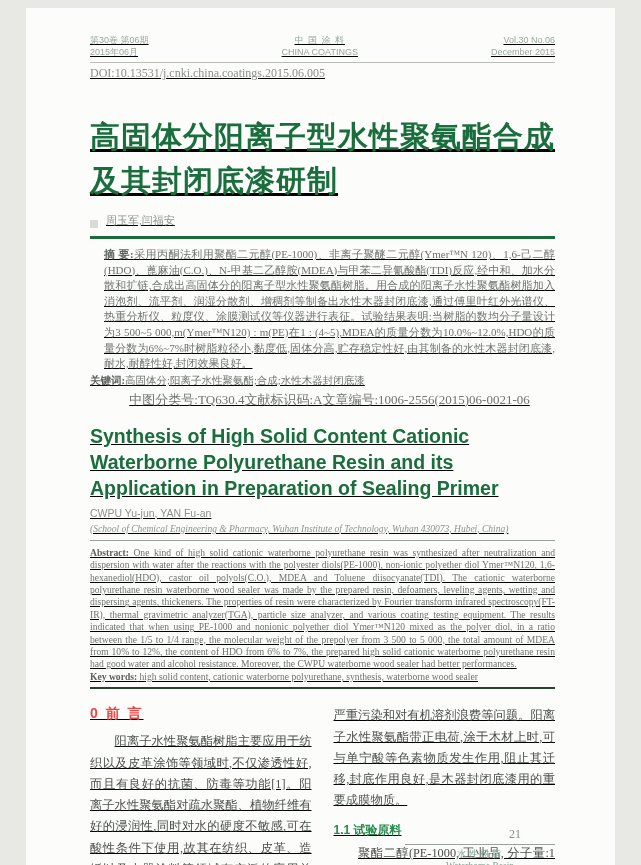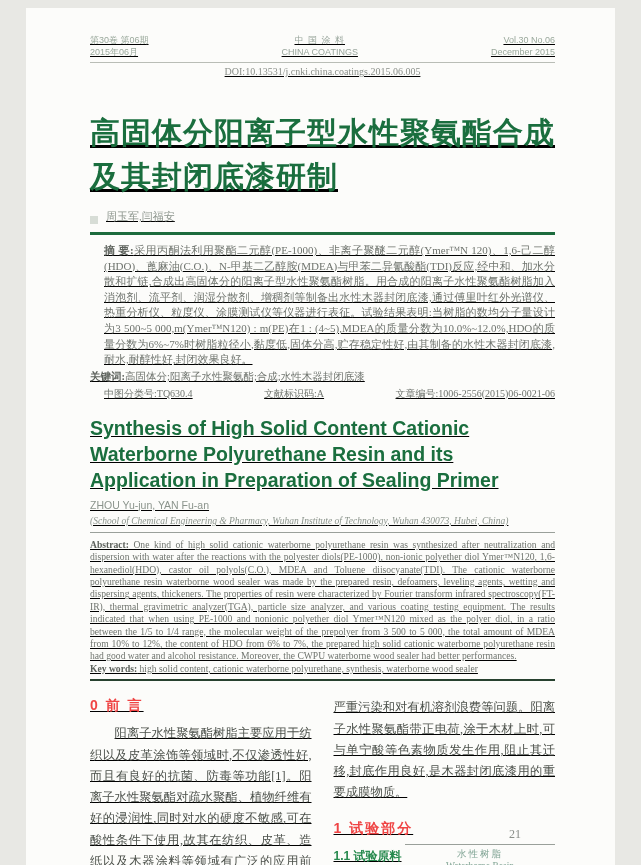--- a/index.html
+++ b/index.html
@@ -12,35 +12,35 @@
   }
   
   .jheader{display:flex;justify-content:space-between;align-items:flex-end;
     font-size:9px;line-height:12px;color:#9aa99c;
     border-bottom:1px solid #b9bdb6;padding-bottom:4px;}
   .jheader .col{font-family:"Liberation Sans",sans-serif;}
   .jheader .left{text-align:left;}
   .jheader .center{text-align:center;color:#98a59b;letter-spacing:1px;}
   .jheader .center .en{letter-spacing:0;}
   .jheader .right{text-align:right;}
-  .doi{font-size:10px;color:#8a8f89;margin-top:3px;font-family:"Liberation Serif",serif;text-align:center;}
+  .doi{font-size:12px;color:#8a8f89;margin-top:3px;font-family:"Liberation Serif",serif;}
   
   .title-cn{margin-top:34px;font-family:"Liberation Sans","DejaVu Sans",sans-serif;
     font-weight:bold;font-size:30px;line-height:44px;color:#1a6e3e;letter-spacing:1px;}
   .authors-row{margin-top:10px;display:flex;align-items:flex-end;font-size:11px;color:#8b948c;}
   .author-marker{width:8px;height:8px;background:#d7ddd6;margin-right:8px;display:inline-block;}
   .affil-cn{font-size:9.5px;color:#8b948c;margin-top:3px;padding-left:16px;}
   .green-rule{height:3px;background:#1c6b3d;margin-top:8px;}
   
   .abstract-cn{margin-top:8px;font-size:11px;line-height:15.6px;color:#6f746e;
     text-align:justify;padding-left:14px;}
   .abstract-cn .lbl{font-weight:bold;color:#5d625c;}
   .keywords-cn{font-size:10.5px;color:#6f746e;margin-top:2px;}
   .keywords-cn .lbl{font-weight:bold;color:#5d625c;}
-  .meta-row{display:flex;justify-content:space-between;font-size:10px;
+  .meta-row{display:flex;justify-content:center;font-size:13px;
     color:#6f746e;margin-top:3px;padding-left:14px;}
   
   .title-en{margin-top:14px;font-family:"Liberation Sans","DejaVu Sans",sans-serif;
     font-weight:bold;font-size:19.5px;line-height:26px;color:#1a6e3e;}
   .authors-en{margin-top:6px;font-size:10.5px;color:#8b948c;font-family:"Liberation Sans",sans-serif;}
   .affil-en{margin-top:5px;font-size:9.5px;color:#8b948c;font-style:italic;
     border-bottom:1px solid #9aa09a;padding-bottom:6px;}
   
   .abstract-en{margin-top:6px;font-size:9.6px;line-height:12.4px;color:#6f746e;text-align:justify;}
   .abstract-en .lbl{font-weight:bold;color:#5d625c;}
@@ -100,39 +100,38 @@
   <p class="keywords-cn" style="margin:2px 0 0 0;">
     <span class="lbl">关键词:</span><span>高固体分;阳离子水性聚氨酯;合成;水性木器封闭底漆</span>
   </p>
   <div class="meta-row">
     <span>中图分类号:TQ630.4</span>
     <span>文献标识码:A</span>
     <span>文章编号:1006-2556(2015)06-0021-06</span>
   </div>
 
   <h2 class="title-en" style="margin-bottom:0;">Synthesis of High Solid  Content Cationic Waterborne Polyurethane Resin and its Application in Preparation of Sealing Primer</h2>
-  <div class="authors-en">ZHOU Yu-jun, YAN Fu-an</div>
+  <div class="authors-en">CWPU Yu-jun, YAN Fu-an</div>
   <div class="affil-en">(School of Chemical Engineering &amp; Pharmacy, Wuhan Institute of Technology, Wuhan 430073, Hubei, China)</div>
 
   <p class="abstract-en" style="margin:6px 0 0 0;">
     <span class="lbl">Abstract:</span><span> One kind of high solid cationic waterborne polyurethane resin was synthesized after neutralization and dispersion with water after the reactions with the polyester diols(PE-1000), non-ionic polyether diol Ymer™N120, 1,6-hexanediol(HDO), castor oil polyols(C.O.), MDEA and Toluene diisocyanate(TDI). The cationic waterborne polyurethane resin waterborne wood sealer was made by the prepared resin, defoamers, leveling agents, wetting and dispersing agents, thickeners. The properties of resin were characterized by Fourier transform infrared spectroscopy(FT-IR), thermal gravimetric analyzer(TGA), particle size analyzer, and various coating testing equipment. The results indicated that when using PE-1000 and nonionic polyether diol Ymer™N120 mixed as the polyer diol, in a ratio between the 1/5 to 1/4 range, the molecular weight of the prepolyer from 3 500 to 5 000, the total amount of MDEA from 10% to 12%, the content of HDO from 6% to 7%, the prepared high solid cationic waterborne polyurethane resin had good water and alcohol resistance. Moreover, the CWPU waterborne wood sealer had better performances.</span>
   </p>
   <p class="keywords-en" style="margin:0;">
     <span class="lbl">Key words:</span><span> high solid content, cationic waterborne polyurethane, synthesis, waterborne wood sealer</span>
   </p>
   <div class="dark-rule"></div>
 
   <div class="columns">
     <div class="colm">
       <h3 class="sec-h1">0  前  言</h3>
       <p class="body-p indent">阳离子水性聚氨酯树脂主要应用于纺织以及皮革涂饰等领域时,不仅渗透性好,而且有良好的抗菌、防毒等功能[1]。阳离子水性聚氨酯对疏水聚酯、植物纤维有好的浸润性,同时对水的硬度不敏感,可在酸性条件下使用,故其在纺织、皮革、造纸以及木器涂料等领域有广泛的应用前景。目前,在木器涂料应用方面,市场上木器涂料大多还是溶剂型涂料,存在</p>
     </div>
     <div class="colm">
       <p class="body-p">严重污染和对有机溶剂浪费等问题。阳离子水性聚氨酯带正电荷,涂于木材上时,可与单宁酸等色素物质发生作用,阻止其迁移,封底作用良好,是木器封闭底漆用的重要成膜物质。</p>
-      <h3 class="sec-h1" style="margin-top:16px;">1  试验部分</h3>
       <h4 class="sec-h2">1.1  试验原料</h4>
       <p class="body-p indent">聚酯二醇(PE-1000, 工业品, 分子量:1 000)、聚醚二</p>
     </div>
   </div>
 
   <div class="footer">
     <div class="pageno">21</div>
     <div class="f-cn">水性树脂</div>
     <div class="f-en">Waterborne Resin</div>
   </div>

